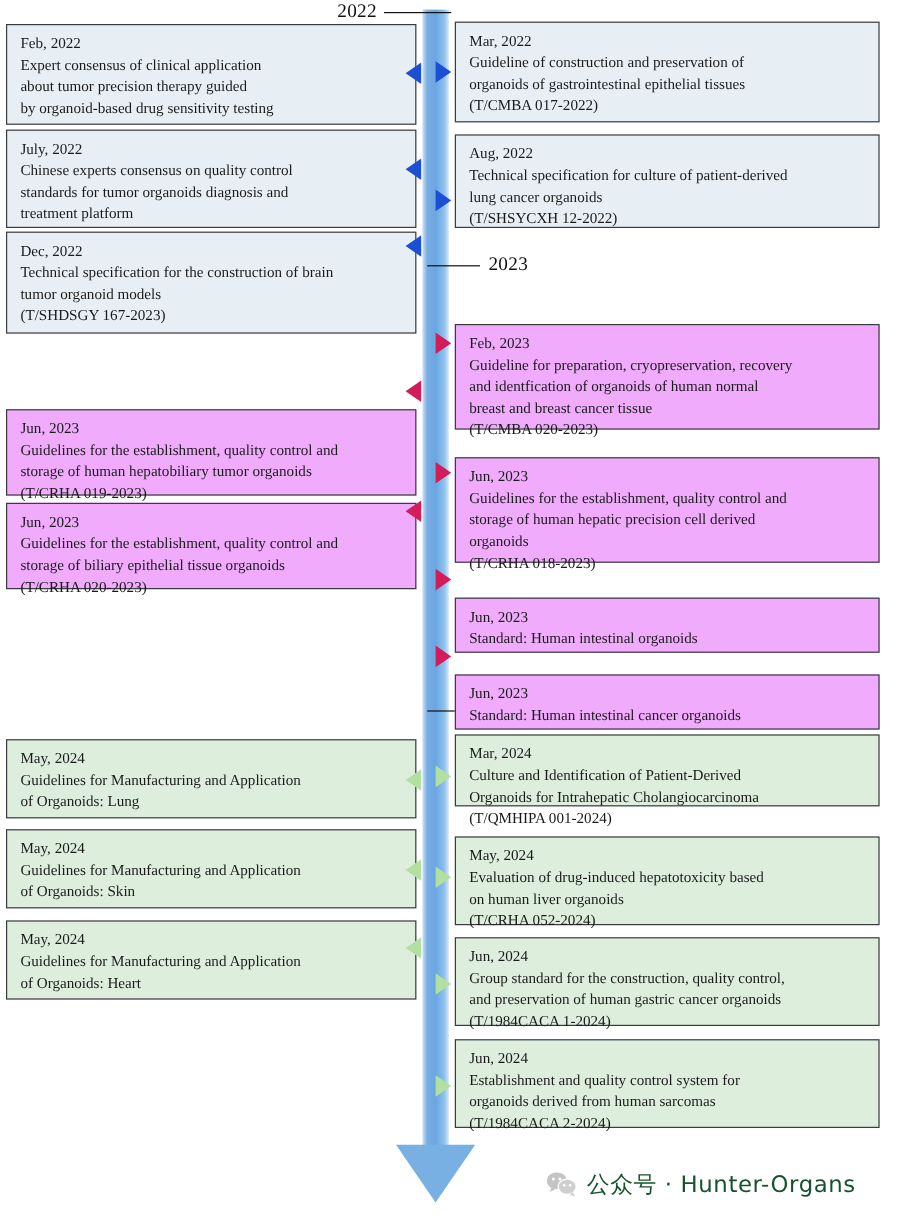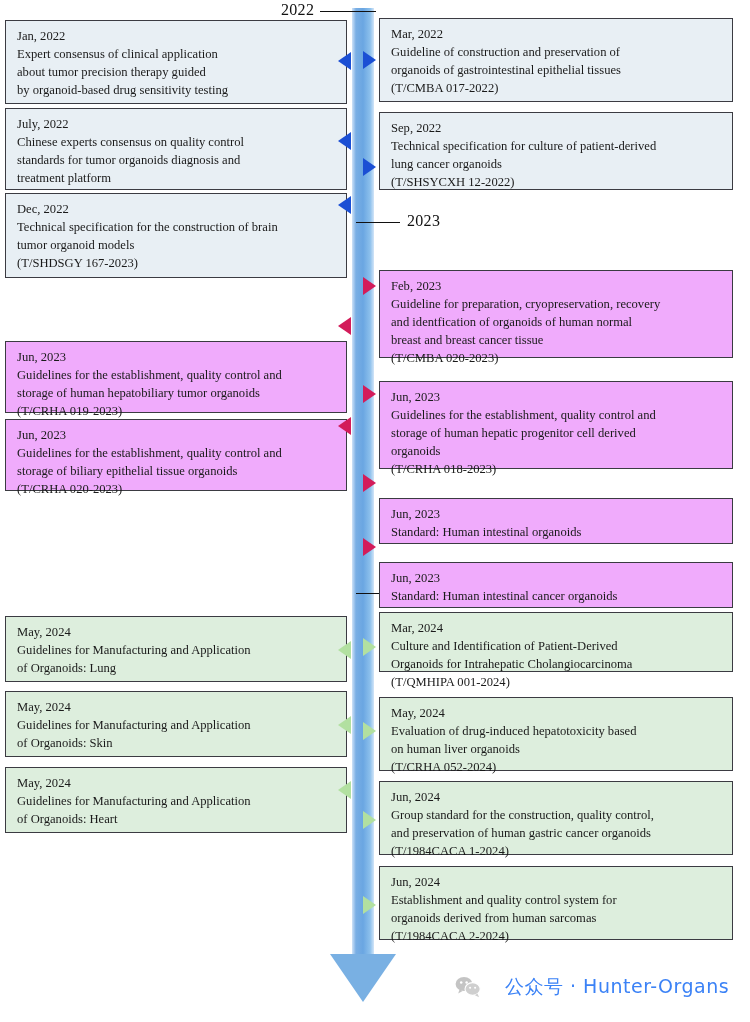--- a/index.html
+++ b/index.html
@@ -91,22 +91,22 @@
   .a-pink { color:#d31c5a; }
   .a-green{ color:#b2e0a0; }
 
   
   .watermark{
     position:absolute;
     left:455px;
     top:974px;
     display:flex;
     align-items:center;
-    gap:24px;
-    color:#3b82f6;
+    gap:8px;
+    color:#14532d;
     font-family:"DejaVu Sans","Liberation Sans",sans-serif;
     font-size:19px;
     white-space:nowrap;
   }
   .wechat-icon{ flex:0 0 auto; display:block; }
   .wm-text{ letter-spacing:.5px; }
 </style>
 </head>
 <body>
 
@@ -119,21 +119,21 @@
     <span>2022</span><span class="tick"></span>
   </div>
   <div class="year year-2023">
     <span class="tick"></span><span>2023</span>
   </div>
   <div class="year year-2024">
     <span class="tick"></span><span>2024</span>
   </div>
 
   <div class="card left c-blue" style="top:20px;height:84px;">
-    <span class="date">Jan, 2022</span>
+    <span class="date">Feb, 2022</span>
     <span class="line">Expert consensus of clinical application</span>
     <span class="line">about tumor precision therapy guided</span>
     <span class="line">by organoid-based drug sensitivity testing</span>
   </div>
   <div class="arrow left-p a-blue" style="left:338px;top:52px;"></div>
 
   <div class="card right c-blue" style="top:18px;height:84px;">
     <span class="date">Mar, 2022</span>
     <span class="line">Guideline of construction and preservation of</span>
     <span class="line">organoids of gastrointestinal epithelial tissues</span>
@@ -143,21 +143,21 @@
 
   <div class="card left c-blue" style="top:108px;height:82px;">
     <span class="date">July, 2022</span>
     <span class="line">Chinese experts consensus on quality control</span>
     <span class="line">standards for tumor organoids diagnosis and</span>
     <span class="line">treatment platform</span>
   </div>
   <div class="arrow left-p a-blue" style="left:338px;top:132px;"></div>
 
   <div class="card right c-blue" style="top:112px;height:78px;">
-    <span class="date">Sep, 2022</span>
+    <span class="date">Aug, 2022</span>
     <span class="line">Technical specification for culture of patient-derived</span>
     <span class="line">lung cancer organoids</span>
     <span class="line">(T/SHSYCXH 12-2022)</span>
   </div>
   <div class="arrow right-p a-blue" style="left:363px;top:158px;"></div>
 
   <div class="card left c-blue" style="top:193px;height:85px;">
     <span class="date">Dec, 2022</span>
     <span class="line">Technical specification for the construction of brain</span>
     <span class="line"> tumor organoid models</span>
@@ -178,21 +178,21 @@
     <span class="date">Jun, 2023</span>
     <span class="line">Guidelines for the establishment, quality control and</span>
     <span class="line">storage of human hepatobiliary tumor organoids</span>
     <span class="line">(T/CRHA 019-2023)</span>
   </div>
   <div class="arrow left-p a-pink" style="left:338px;top:317px;"></div>
 
   <div class="card right c-pink" style="top:343px;height:88px;">
     <span class="date">Jun, 2023</span>
     <span class="line">Guidelines for the establishment, quality control and</span>
-    <span class="line">storage of human hepatic progenitor cell derived</span>
+    <span class="line">storage of human hepatic precision cell derived</span>
     <span class="line">organoids</span>
     <span class="line">(T/CRHA 018-2023)</span>
   </div>
   <div class="arrow right-p a-pink" style="left:363px;top:385px;"></div>
 
   <div class="card left c-pink" style="top:381px;height:72px;">
     <span class="date">Jun, 2023</span>
     <span class="line">Guidelines for the establishment, quality control and</span>
     <span class="line">storage of biliary epithelial tissue organoids</span>
     <span class="line">(T/CRHA 020-2023)</span>

